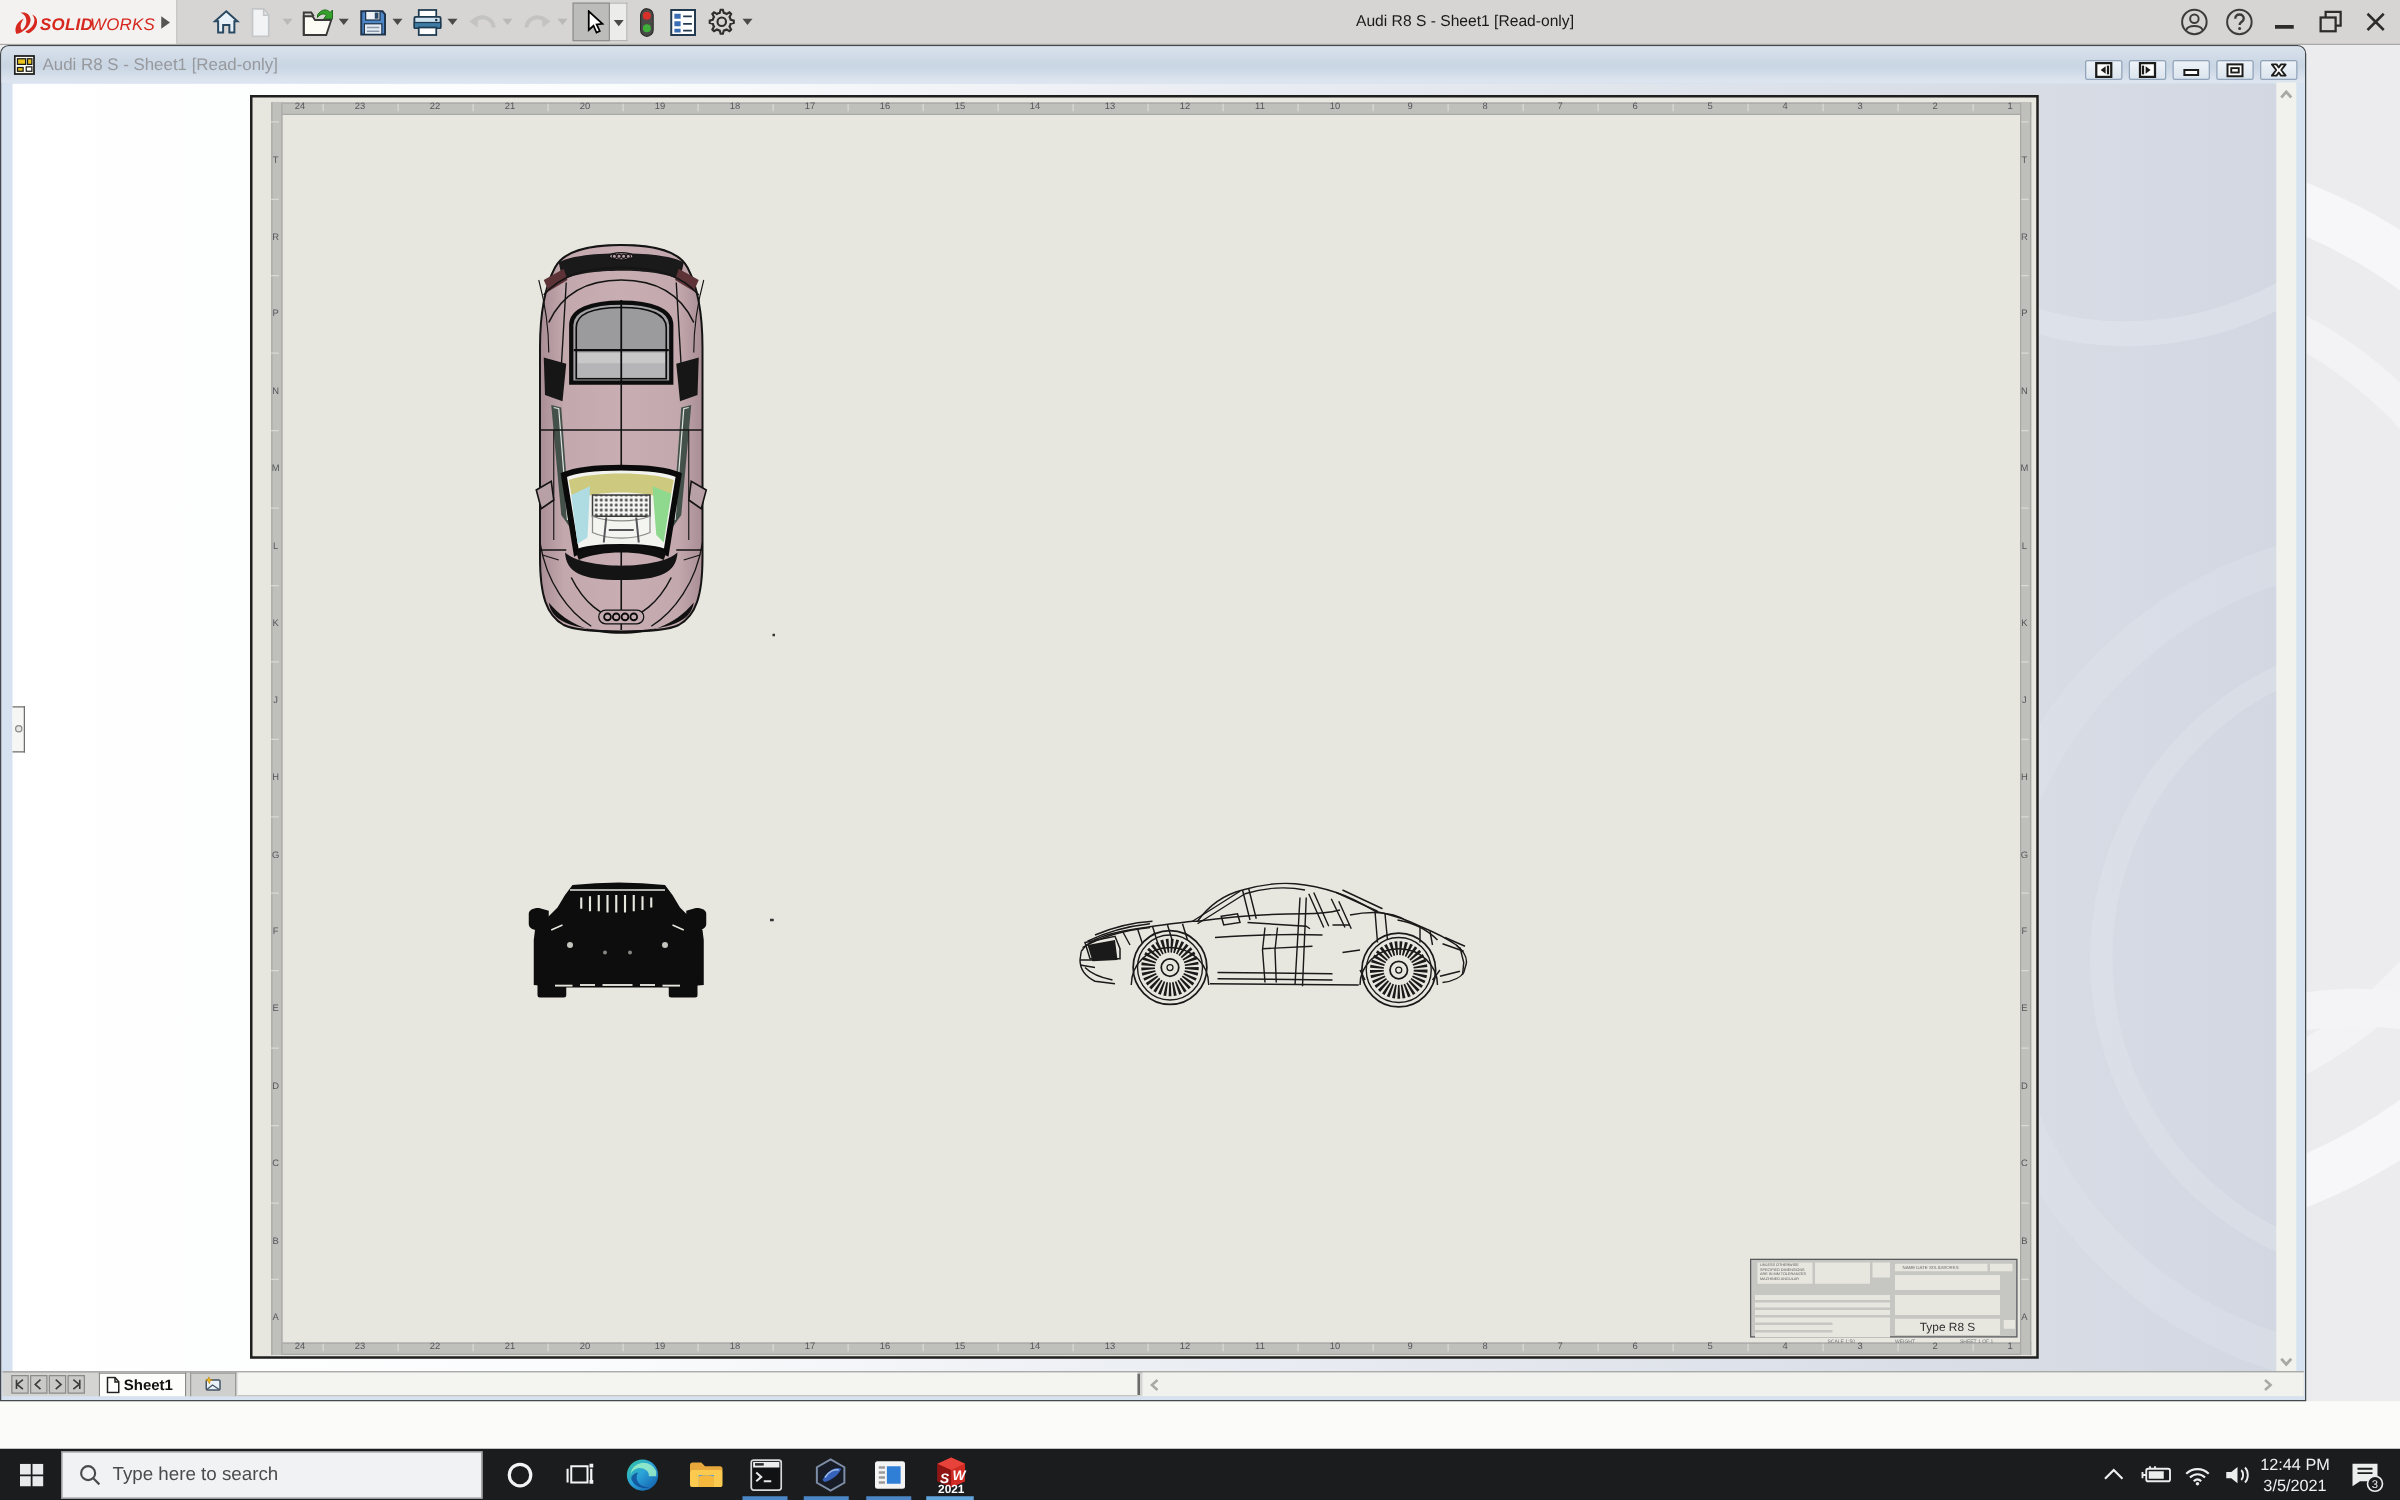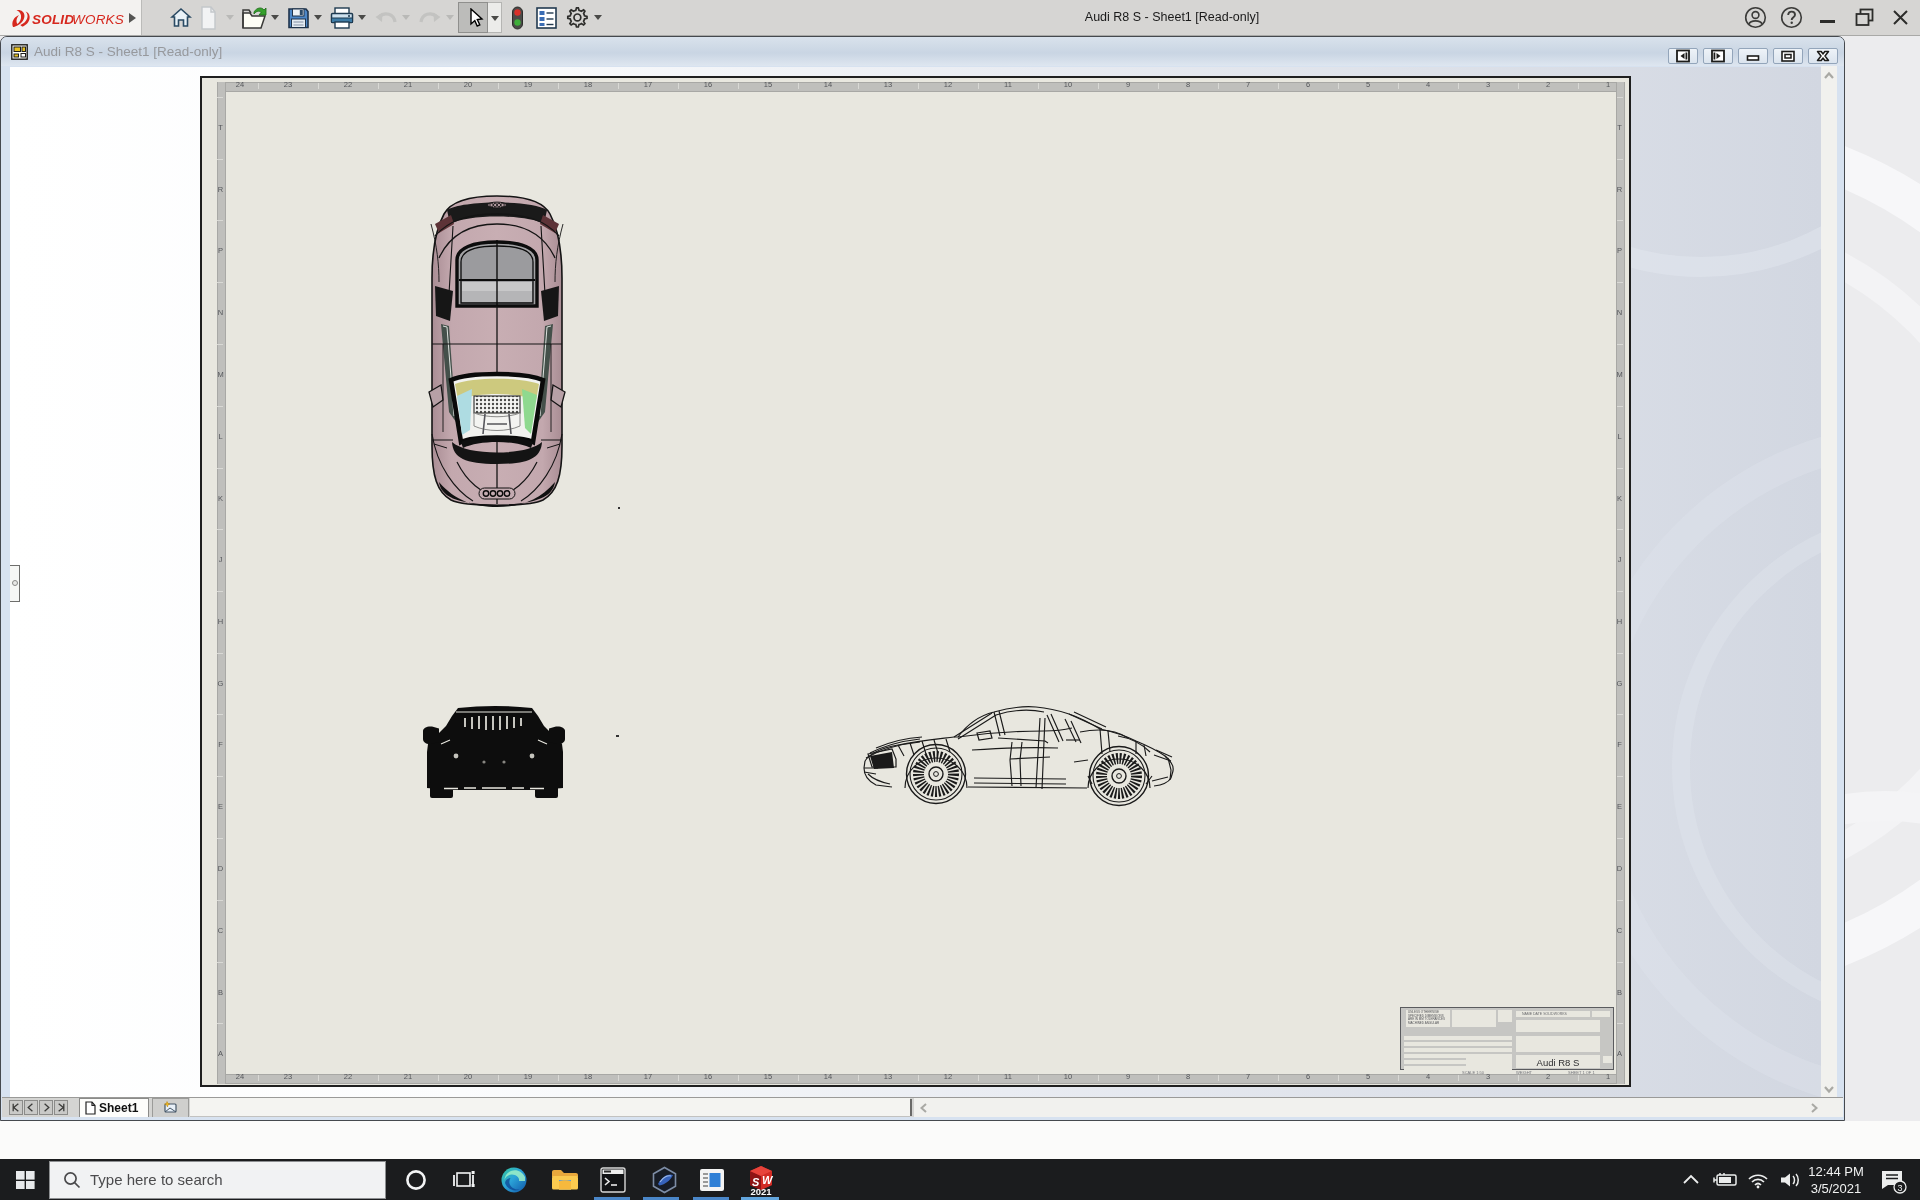--- a/index.html
+++ b/index.html
@@ -527,21 +527,21 @@
     <div class="tbc" style="left:1466px;top:1055px;width:46px;height:13px;"></div>
     <div class="tbc" style="left:1516px;top:1055px;width:84px;height:13px;"></div>
     <div class="tbc" style="left:1603px;top:1056px;width:9px;height:7px;"></div>
     <div style="position:absolute;left:1404px;top:1036px;width:108px;height:3.5px;background:#e8e7df;"></div>
     <div style="position:absolute;left:1404px;top:1042px;width:108px;height:3.5px;background:#e8e7df;"></div>
     <div style="position:absolute;left:1404px;top:1048px;width:108px;height:3.5px;background:#e8e7df;"></div>
     <div style="position:absolute;left:1404px;top:1054px;width:108px;height:3.5px;background:#e8e7df;"></div>
     <div style="position:absolute;left:1404px;top:1060px;width:108px;height:3.5px;background:#e8e7df;"></div>
     <div style="position:absolute;left:1404px;top:1066px;width:108px;height:3.5px;background:#e8e7df;"></div>
     <div style="position:absolute;left:1408px;top:1011px;width:40px;font-size:3px;line-height:3.6px;color:#55565a;">UNLESS OTHERWISE SPECIFIED DIMENSIONS ARE IN MM TOLERANCES MACHINED ANGULAR</div>
-    <div style="position:absolute;left:1516px;top:1057px;width:84px;text-align:center;font-size:9.5px;color:#2e2e30;">Audi R8 S</div>
+    <div style="position:absolute;left:1516px;top:1057px;width:84px;text-align:center;font-size:9.5px;color:#2e2e30;">Type R8 S</div>
     <div style="position:absolute;left:1522px;top:1012px;font-size:3.5px;color:#6a6b6e;">NAME DATE SOLIDWORKS</div>
     <div style="position:absolute;left:1462px;top:1070px;font-size:4px;color:#73747a;">SCALE 1:50</div>
     <div style="position:absolute;left:1516px;top:1070px;font-size:4px;color:#73747a;">WEIGHT</div>
     <div style="position:absolute;left:1568px;top:1070px;font-size:4px;color:#73747a;">SHEET 1 OF 1</div>
     <div class="abs" style="left:618px;top:507px;width:2px;height:2px;background:#333;"></div>
     <div class="abs" style="left:616px;top:735px;width:3px;height:2px;background:#333;"></div>
   </div>
 <div class="abs" style="left:0;top:1159px;width:1920px;height:41px;background:#1b1c1e;"></div>
 <div class="abs" style="left:0;top:0;width:1920px;height:1200px;pointer-events:none;">
     <svg style="position:absolute;left:16px;top:1171px;" width="19" height="18" viewBox="0 0 19 18">

